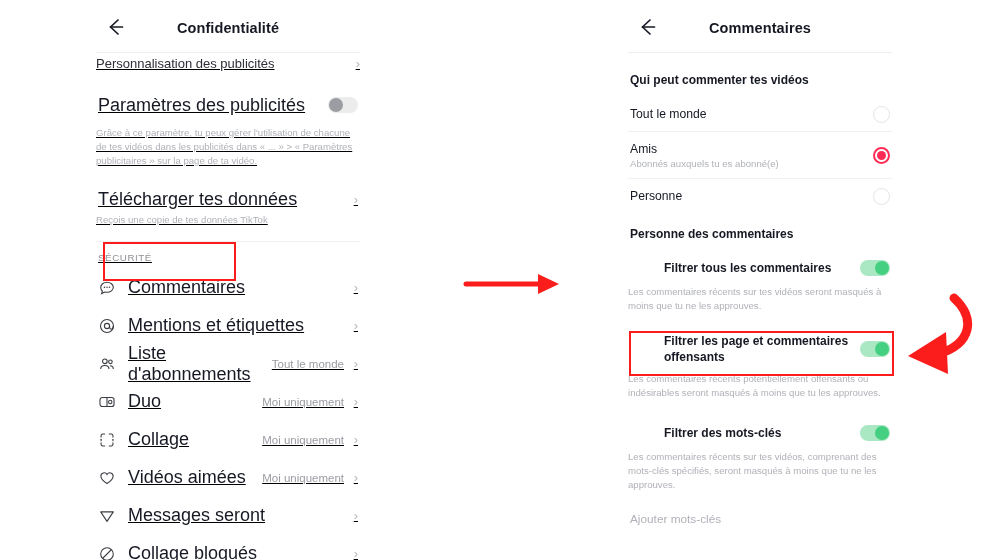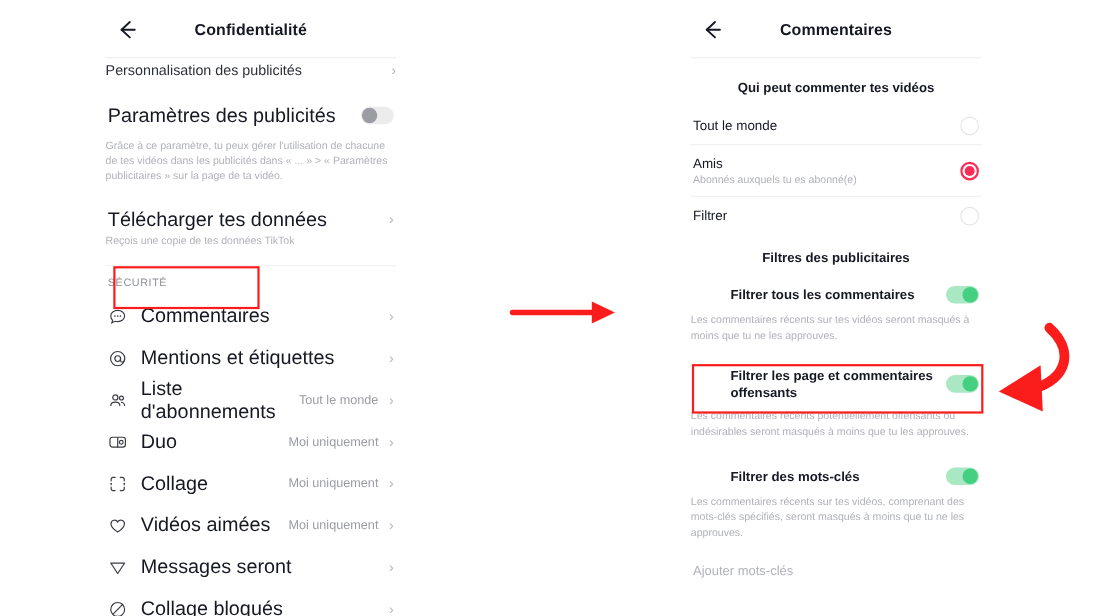--- a/index.html
+++ b/index.html
@@ -14,21 +14,21 @@
     overflow: hidden;
     position: relative;
   }
 
   .screen {
     position: absolute;
     top: 0;
     background: #ffffff;
     overflow: hidden;
   }
-  #privacy-screen { left: 96px; width: 264px; height: 560px; }
+  #privacy-screen { left: 96px; width: 264px; height: 560px; text-decoration: underline; }
   #comments-screen { left: 628px; width: 264px; height: 560px; }
 
   
   .nav-header {
     position: relative;
     height: 52px;
   }
   .back-arrow {
     position: absolute;
     left: 8px;
@@ -183,21 +183,20 @@
     right: 2px;
     bottom: 2px;
     border-radius: 50%;
     background: #fe2c55;
   }
   .group-title {
     font-size: 12px;
     font-weight: bold;
     color: #161823;
     padding: 0 2px;
-    text-align: center;
   }
   .opt-row {
     display: flex;
     align-items: center;
     padding: 0 2px;
     min-height: 34px;
   }
   .opt-text { flex: 1; }
   .opt-title { font-size: 12.2px; color: #161823; }
   .opt-sub { font-size: 9.6px; color: #b0b2b8; margin-top: 2px; }
@@ -426,28 +425,28 @@
     <div class="opt-text">
       <div class="opt-title">Amis</div>
       <div class="opt-sub">Abonnés auxquels tu es abonné(e)</div>
     </div>
     <div class="radio selected"></div>
   </div>
   <div class="rule"></div>
 
   <div class="opt-row">
     <div class="opt-text">
-      <div class="opt-title">Filtrer</div>
+      <div class="opt-title">Personne</div>
     </div>
     <div class="radio"></div>
   </div>
 
   <div class="gap-14"></div>
 
-  <div class="group-title">Filtres des publicitaires</div>
+  <div class="group-title">Personne des commentaires</div>
 
   <div class="gap-14"></div>
 
   <div class="filter-row">
     <div class="filter-title">Filtrer tous les commentaires</div>
     <div class="toggle on">
       <div class="knob"></div>
     </div>
   </div>
   <div class="desc" style="margin-top:4px">Les commentaires récents sur tes vidéos seront masqués à moins que tu ne les approuves.</div>

